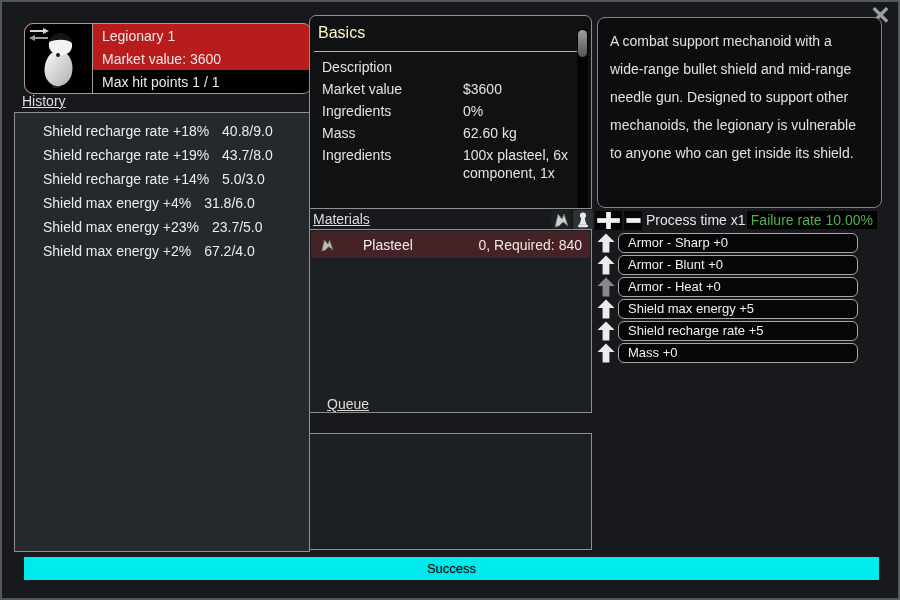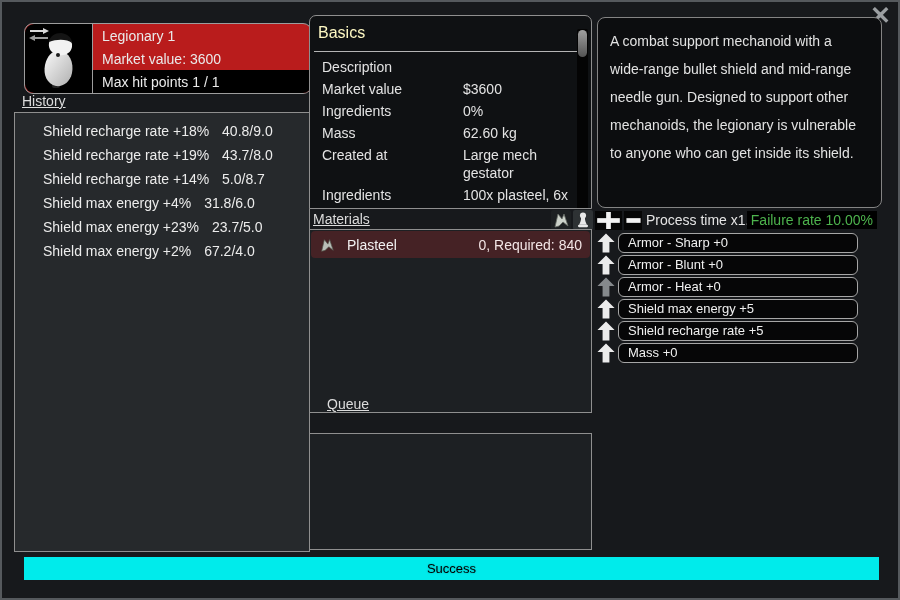--- a/index.html
+++ b/index.html
@@ -46,21 +46,21 @@
 
   
   .mat-label{left:311px;top:209px;}
   .tile{width:20px;height:20px;top:208px;display:flex;align-items:center;justify-content:center;border-radius:2px;}
   .tile.plasteel{left:549px;background:#1d2022;}
   .tile.pawn{left:571px;background:#2e3234;}
   .mat-box{left:307px;top:227px;width:283px;height:184px;background:#1d2023;
            border:1px solid #8f8f8f;box-sizing:border-box;padding:1px;overflow:hidden;}
   .mat-row{height:27px;background:#452225;border-radius:4px;display:flex;align-items:center;
            padding:0 8px;cursor:pointer;}
-  .mat-name{margin-left:12px;font-size:14px;color:#f1f1f1;}
+  .mat-name{margin-left:28px;font-size:14px;color:#f1f1f1;}
   .mat-status{margin-left:auto;font-size:14px;color:#f2e5e5;}
 
   
   .queue-label{left:309px;top:394px;padding-left:16px;}
   .queue-box{left:307px;top:431px;width:283px;height:117px;background:#1d2023;
              border:1px solid #8f8f8f;box-sizing:border-box;}
 
   
   .desc{left:595px;top:15px;width:285px;height:191px;background:#0c0d0f;border:1px solid #848484;
         border-radius:8px;box-sizing:border-box;padding:9px 12px;font-size:14px;line-height:28px;color:#e2e2e2;}
@@ -135,21 +135,21 @@
         <span class="h-val">40.8/9.0</span>
       </div>
 
       <div class="h-item">
         <span class="h-stat">Shield recharge rate +19%</span>
         <span class="h-val">43.7/8.0</span>
       </div>
 
       <div class="h-item">
         <span class="h-stat">Shield recharge rate +14%</span>
-        <span class="h-val">5.0/8.7</span>
+        <span class="h-val">5.0/3.0</span>
       </div>
 
       <div class="h-item">
         <span class="h-stat">Shield max energy +4%</span>
         <span class="h-val">31.8/6.0</span>
       </div>
 
       <div class="h-item">
         <span class="h-stat">Shield max energy +23%</span>
         <span class="h-val">23.7/5.0</span>
@@ -179,24 +179,20 @@
         <div class="b-row">
           <span class="b-label">Ingredients</span>
           <span class="b-value">0%</span>
         </div>
 
         <div class="b-row">
           <span class="b-label">Mass</span>
           <span class="b-value">62.60 kg</span>
         </div>
 
-        <div class="b-row">
-          <span class="b-label">Created at</span>
-          <span class="b-value">Large mech gestator</span>
-        </div>
 
         <div class="b-row">
           <span class="b-label">Ingredients</span>
           <span class="b-value">100x plasteel, 6x component, 1x</span>
         </div>
       </div>
     <div class="b-scroll">
       <div class="b-thumb"></div>
     </div>
   </div>

